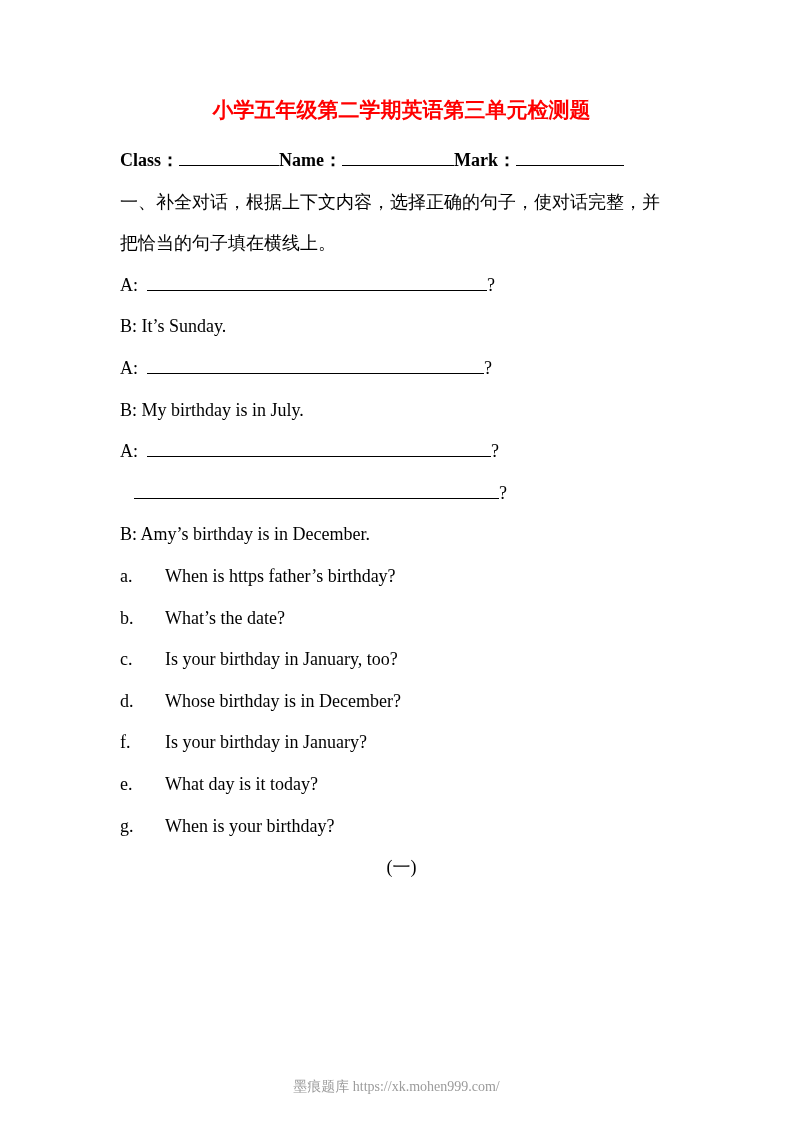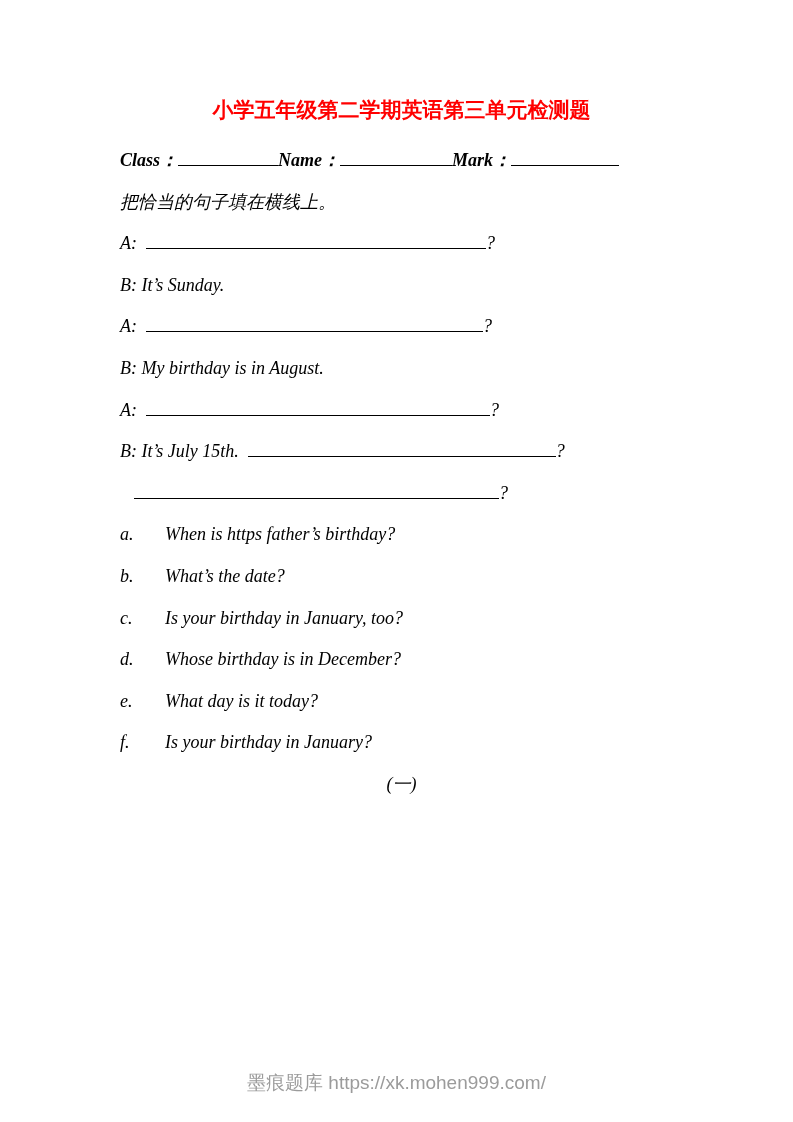--- a/index.html
+++ b/index.html
@@ -19,69 +19,71 @@
     font-size: 21px;
     font-weight: bold;
     line-height: 28px;
     font-family: "DejaVu Sans", "Liberation Sans", sans-serif;
   }
   .content {
     margin-top: 16px;
     font-size: 18px;
     line-height: 41.6px;
   }
-  .line { white-space: nowrap; font-style: italic; }
+  .line { white-space: nowrap; }
   .bold { font-weight: bold; }
   .blank {
     display: inline-block;
     border-bottom: 1px solid var(--line_color, #000);
     height: 14px;
     vertical-align: baseline;
   }
   .option-letter {
     display: inline-block;
     width: 45px;
   }
   .centered { text-align: center; }
   .footer {
     position: absolute;
     left: 0;
     right: 0;
     bottom: 26px;
     text-align: center;
     color: var(--footer_color, #9b9b9b);
-    font-size: 19px;
-    font-family: Liberation Sans, sans-serif;
+    font-size: 14px;
+    font-family: Liberation Serif, serif;
   }
 </style>
 </head>
 <body>
 
 <div class="page">
   <div class="title">小学五年级第二学期英语第三单元检测题</div>
 
   <div class="content">
 
     <div class="line"><span class="bold">Class：</span><span class="blank" style="width:100px"></span><span class="bold">Name：</span><span class="blank" style="width:112px"></span><span class="bold">Mark：</span><span class="blank" style="width:108px"></span></div>
 
+    <div class="line">一、补全对话，根据上下文内容，选择正确的句子，使对话完整，并</div>
     <div class="line">把恰当的句子填在横线上。</div>
 
     <div class="line"><span>A:</span><span class="blank" style="width:340px;margin-left:9px"></span><span>?</span></div>
     <div class="line">B: It’s Sunday.</div>
     <div class="line"><span>A:</span><span class="blank" style="width:337px;margin-left:9px"></span><span>?</span></div>
-    <div class="line">B: My birthday is in August.</div>
+    <div class="line">B: My birthday is in July.</div>
     <div class="line"><span>A:</span><span class="blank" style="width:344px;margin-left:9px"></span><span>?</span></div>
-    <div class="line"><span>B: It’s July 15th.</span><span class="blank" style="width:308px;margin-left:9px"></span><span>?</span></div>
     <div class="line"><span class="blank" style="width:365px;margin-left:14px"></span><span>?</span></div>
+    <div class="line">B: Amy’s birthday is in December.</div>
 
     <div class="line"><span class="option-letter">a.</span><span>When is https father’s birthday?</span></div>
     <div class="line"><span class="option-letter">b.</span><span>What’s the date?</span></div>
     <div class="line"><span class="option-letter">c.</span><span>Is your birthday in January, too?</span></div>
     <div class="line"><span class="option-letter">d.</span><span>Whose birthday is in December?</span></div>
+    <div class="line"><span class="option-letter">f.</span><span>Is your birthday in January?</span></div>
     <div class="line"><span class="option-letter">e.</span><span>What day is it today?</span></div>
-    <div class="line"><span class="option-letter">f.</span><span>Is your birthday in January?</span></div>
+    <div class="line"><span class="option-letter">g.</span><span>When is your birthday?</span></div>
 
     <div class="line centered">(一)</div>
 
   </div>
 </div>
 
 <div class="footer">墨痕题库 https://xk.mohen999.com/</div>
 
 </body></html>

